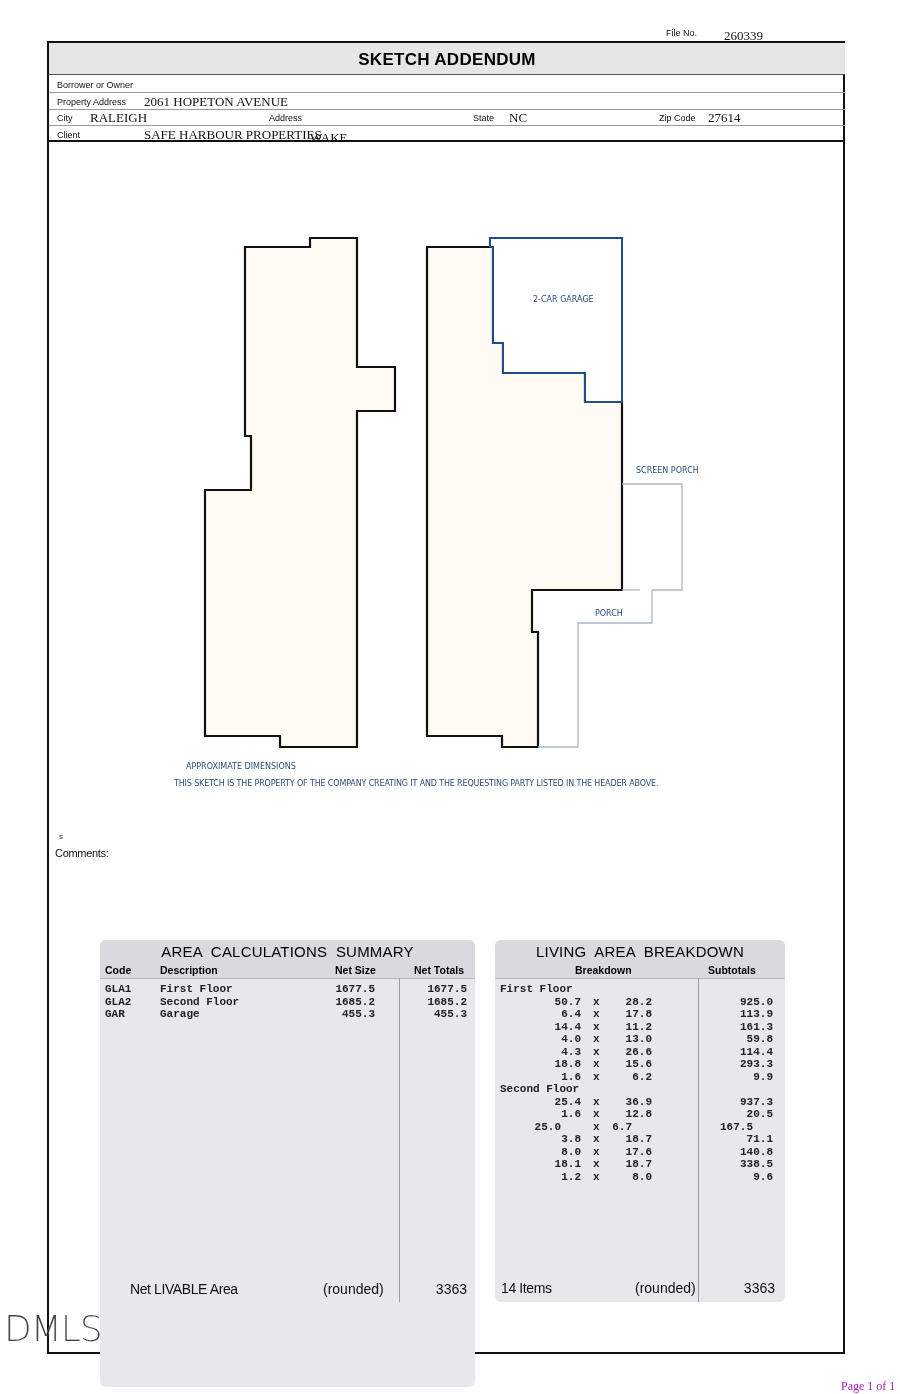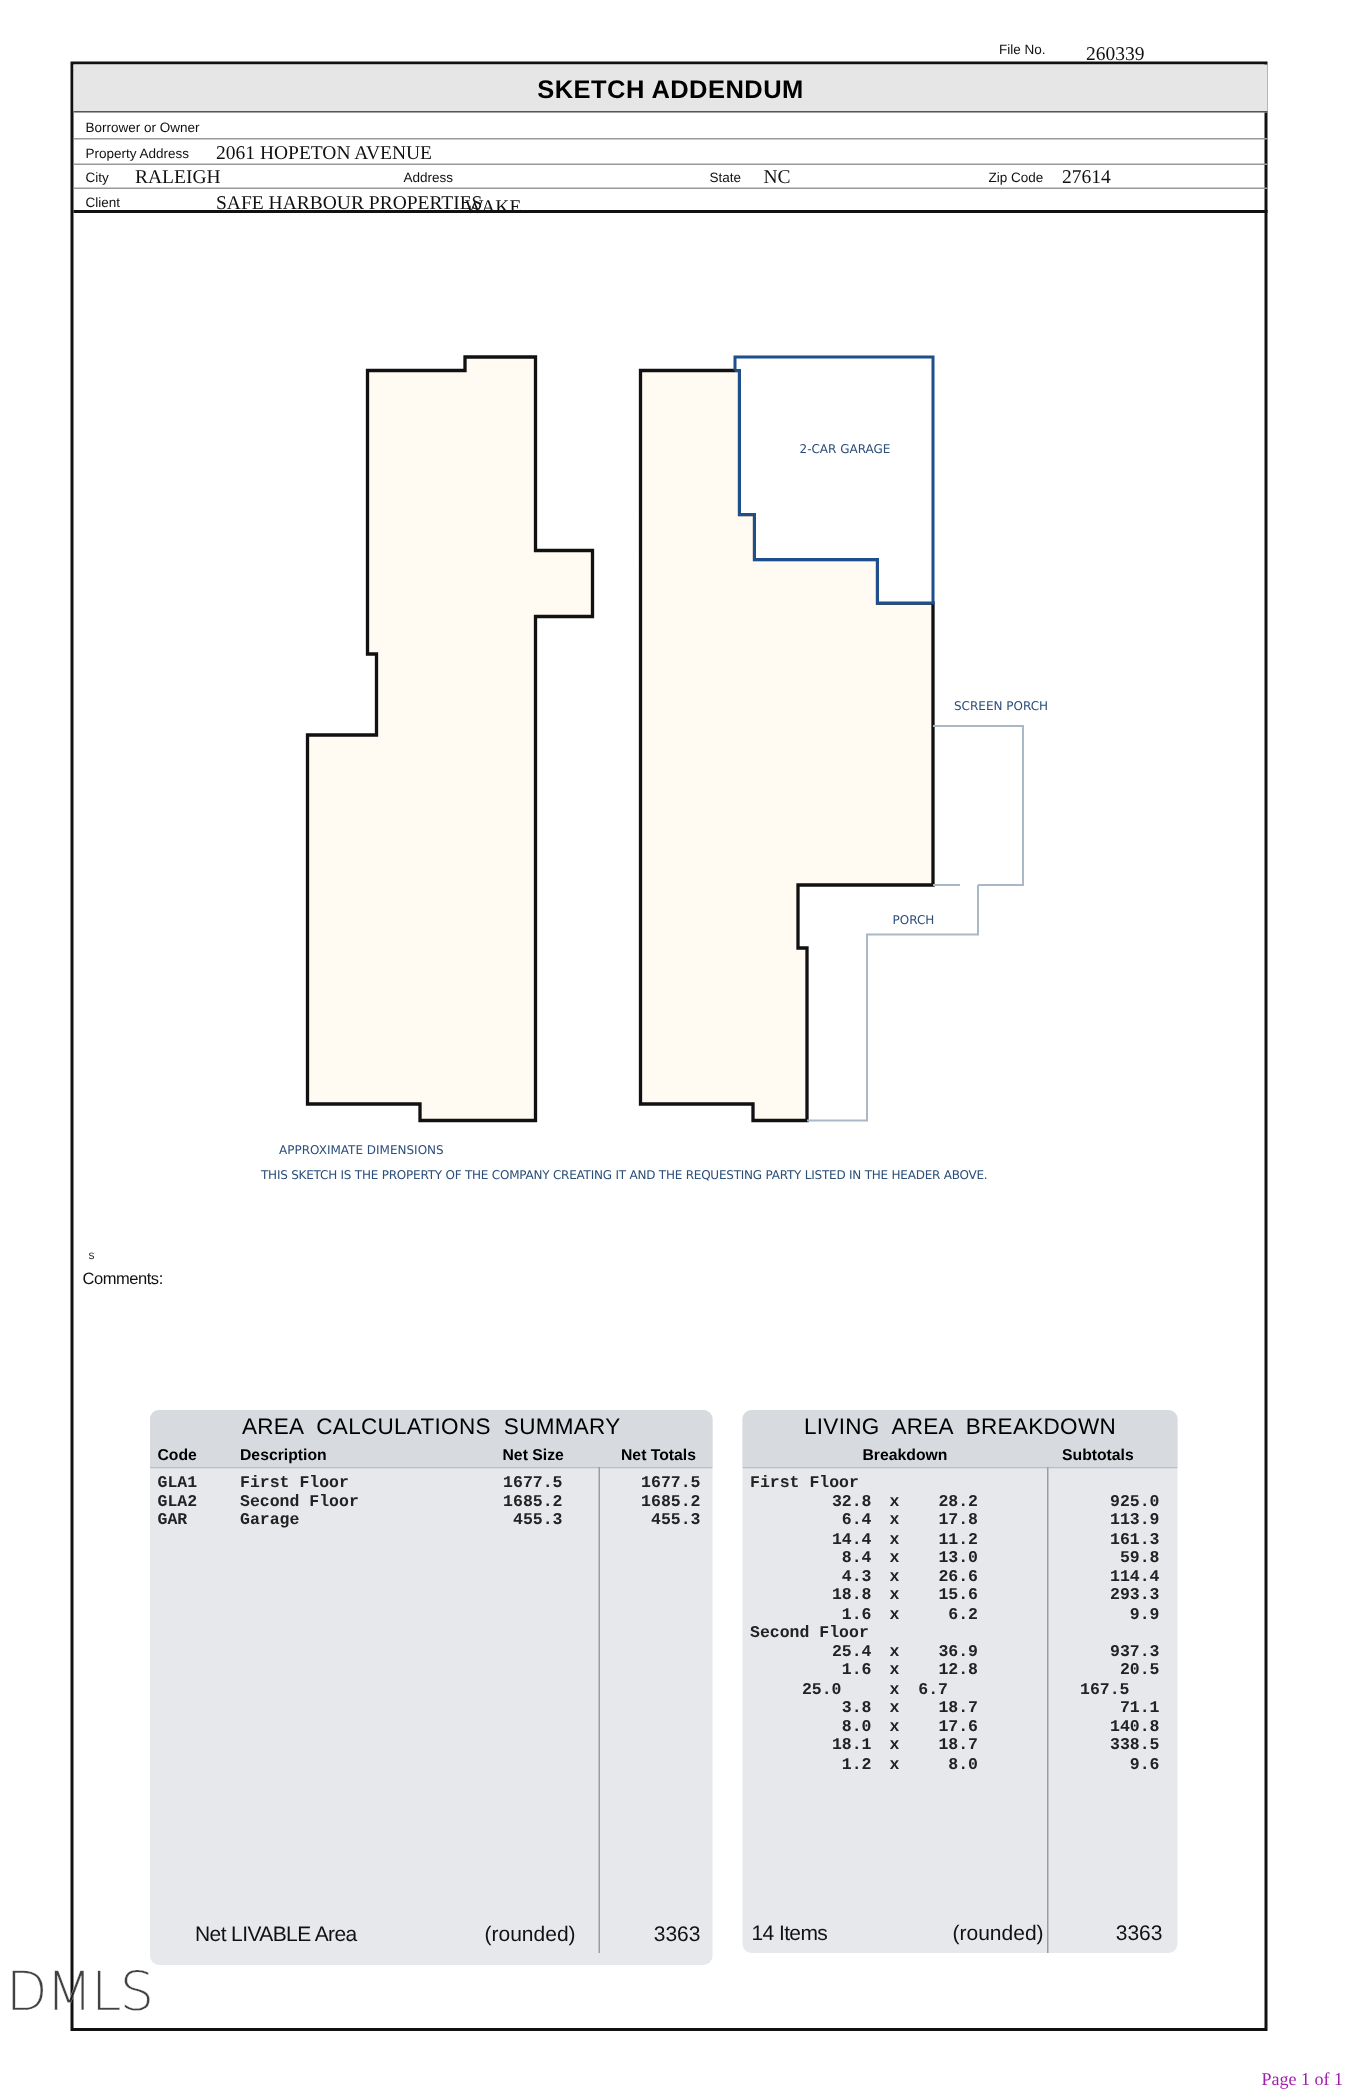--- a/index.html
+++ b/index.html
@@ -70,21 +70,21 @@
 <div class="abs" style="left:533px; top:295px; font-family:'DejaVu Sans',sans-serif; font-size:8px; color:#2b4f7a;">2-CAR GARAGE</div>
 <div class="abs" style="left:636px; top:466px; font-family:'DejaVu Sans',sans-serif; font-size:8px; color:#2b4f7a;">SCREEN PORCH</div>
 <div class="abs" style="left:595px; top:609px; font-family:'DejaVu Sans',sans-serif; font-size:8px; color:#2b4f7a;">PORCH</div>
 
 <div class="abs" style="left:186px; top:762px; font-family:'DejaVu Sans',sans-serif; font-size:8px; color:#2b4f7a;">APPROXIMATE DIMENSIONS</div>
 <div class="abs" style="left:174px; top:779px; font-family:'DejaVu Sans',sans-serif; font-size:8px; color:#2b4f7a; white-space:nowrap; letter-spacing:-0.15px;">THIS SKETCH IS THE PROPERTY OF THE COMPANY CREATING IT AND THE REQUESTING PARTY LISTED IN THE HEADER ABOVE.</div>
 
 <div class="abs" style="left:59px; top:832px; font-size:8px; color:#333;">s</div>
 <div class="abs" style="left:55px; top:847px; font-size:11px; color:#111; letter-spacing:-0.3px;">Comments:</div>
 
-<div class="panel" style="left:100px; top:940px; width:375px; height:370px;">
+<div class="panel" style="left:100px; top:940px; width:375px; height:447px;">
   <div class="panel-head"></div>
   <div class="ptitle" style="white-space:pre;">AREA  CALCULATIONS  SUMMARY</div>
   <div class="ph" style="left:5px;">Code</div>
   <div class="ph" style="left:60px;">Description</div>
   <div class="ph" style="left:235px;">Net Size</div>
   <div class="ph" style="left:314px;">Net Totals</div>
   <div class="vdiv" style="left:299px; top:38px; height:324px;"></div>
 
   <div style="position:absolute; top:43px; left:0; width:375px; height:13px;">
     <span class="mono abs" style="left:5px;">GLA1</span>
@@ -113,39 +113,39 @@
 <div class="panel" style="left:495px; top:940px; width:290px; height:362px;">
   <div class="panel-head"></div>
   <div class="ptitle" style="white-space:pre;">LIVING  AREA  BREAKDOWN</div>
   <div class="ph" style="left:80px;">Breakdown</div>
   <div class="ph" style="left:213px;">Subtotals</div>
   <div class="vdiv" style="left:203px; top:38px; height:324px;"></div>
 
   <div id="breakdown-rows" style="position:absolute; left:0; top:43px; width:290px;">
       <div class="mono abs" style="left: 5px; top: 0px;">First Floor</div>
       <div style="position: absolute; left: 0px; top: 12.5px; width: 290px; height: 12.5px;">
-        <span class="mono abs" style="right: 204px; text-align: right;">32.8</span>
+        <span class="mono abs" style="right: 204px; text-align: right;">50.7</span>
         <span class="mono abs" style="left: 98px;">x</span>
         <span class="mono abs" style="right: 133px; text-align: right;">28.2</span>
         <span class="mono abs" style="right: 12px; text-align: right;">925.0</span>
       </div>
       <div style="position: absolute; left: 0px; top: 25px; width: 290px; height: 12.5px;">
         <span class="mono abs" style="right: 204px; text-align: right;">6.4</span>
         <span class="mono abs" style="left: 98px;">x</span>
         <span class="mono abs" style="right: 133px; text-align: right;">17.8</span>
         <span class="mono abs" style="right: 12px; text-align: right;">113.9</span>
       </div>
       <div style="position: absolute; left: 0px; top: 37.5px; width: 290px; height: 12.5px;">
         <span class="mono abs" style="right: 204px; text-align: right;">14.4</span>
         <span class="mono abs" style="left: 98px;">x</span>
         <span class="mono abs" style="right: 133px; text-align: right;">11.2</span>
         <span class="mono abs" style="right: 12px; text-align: right;">161.3</span>
       </div>
       <div style="position: absolute; left: 0px; top: 50px; width: 290px; height: 12.5px;">
-        <span class="mono abs" style="right: 204px; text-align: right;">8.4</span>
+        <span class="mono abs" style="right: 204px; text-align: right;">4.0</span>
         <span class="mono abs" style="left: 98px;">x</span>
         <span class="mono abs" style="right: 133px; text-align: right;">13.0</span>
         <span class="mono abs" style="right: 12px; text-align: right; margin-left: 36px;">59.8</span>
       </div>
       <div style="position: absolute; left: 0px; top: 62.5px; width: 290px; height: 12.5px;">
         <span class="mono abs" style="right: 204px; text-align: right;">4.3</span>
         <span class="mono abs" style="left: 98px;">x</span>
         <span class="mono abs" style="right: 133px; text-align: right;">26.6</span>
         <span class="mono abs" style="right: 12px; text-align: right;">114.4</span>
       </div>

